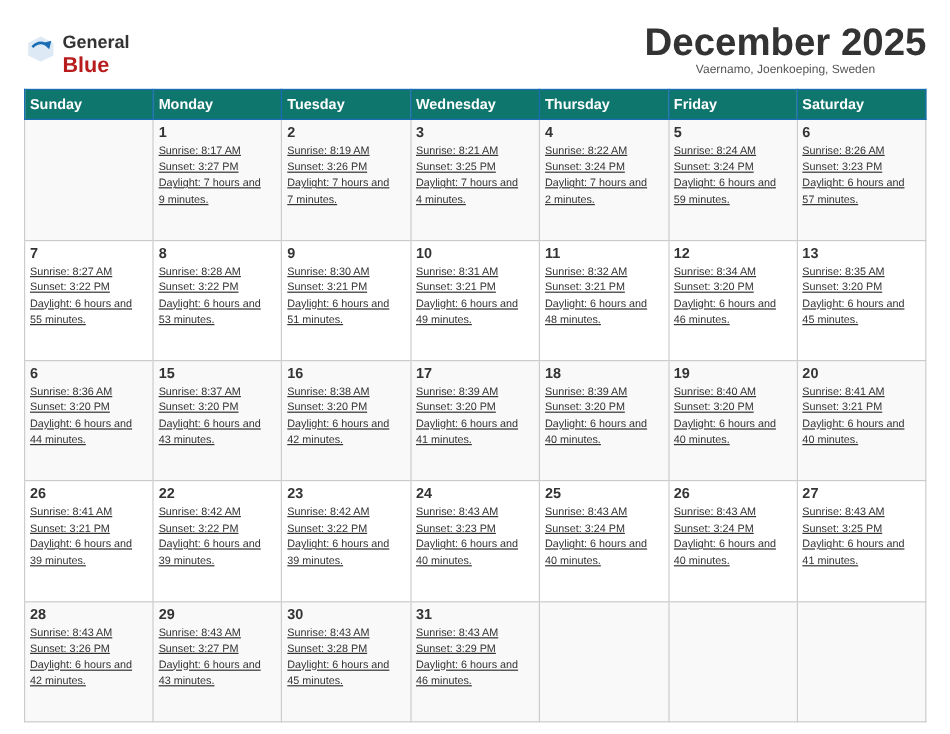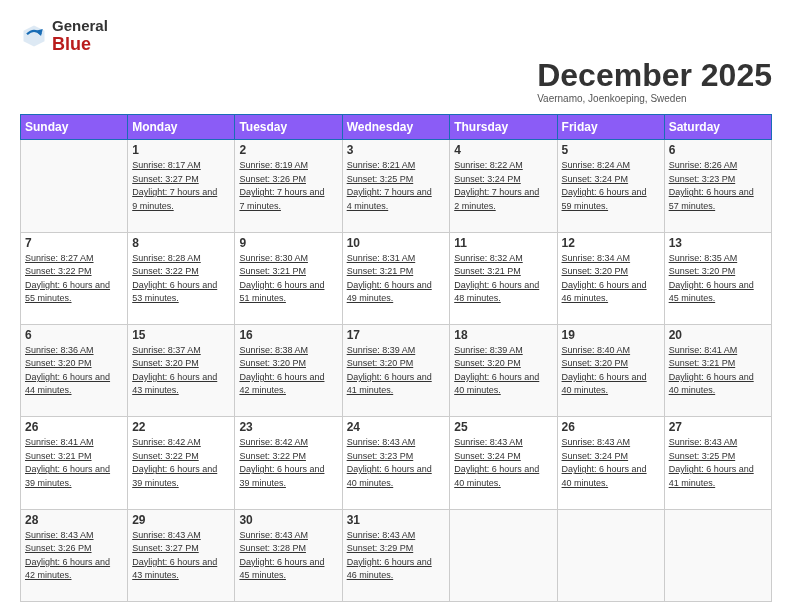--- a/index.html
+++ b/index.html
@@ -30,51 +30,51 @@
     }
     .logo-text {
       display: flex;
       flex-direction: column;
       line-height: 1.1;
     }
     .logo-general {
       font-size: 15px;
       font-weight: bold;
       color: #333;
+      margin-top: 10px;
     }
     .logo-blue {
       font-size: 18px;
       font-weight: bold;
       color: #b91c1c;
     }
     .logo-icon {
       width: 28px;
       height: 28px;
     }
     .title-block {
-      text-align: left;
-      margin-top: 40px;
+      text-align: center;
     }
     .month-title {
       font-size: 32px;
       font-weight: bold;
       color: #333;
       line-height: 1.1;
     }
     .location {
       font-size: 10px;
       color: #555;
     }
     .calendar {
       width: 100%;
       border-collapse: collapse;
       flex: 1;
     }
     .calendar th {
-      background: #8b5cf6;
+      background: #0f766e;
       color: #fff;
       font-size: 12px;
       font-weight: bold;
       padding: 5px 4px;
       text-align: left;
       border: 1px solid #1a6db5;
     }
     .calendar td {
       border: 1px solid #ccc;
       vertical-align: top;

